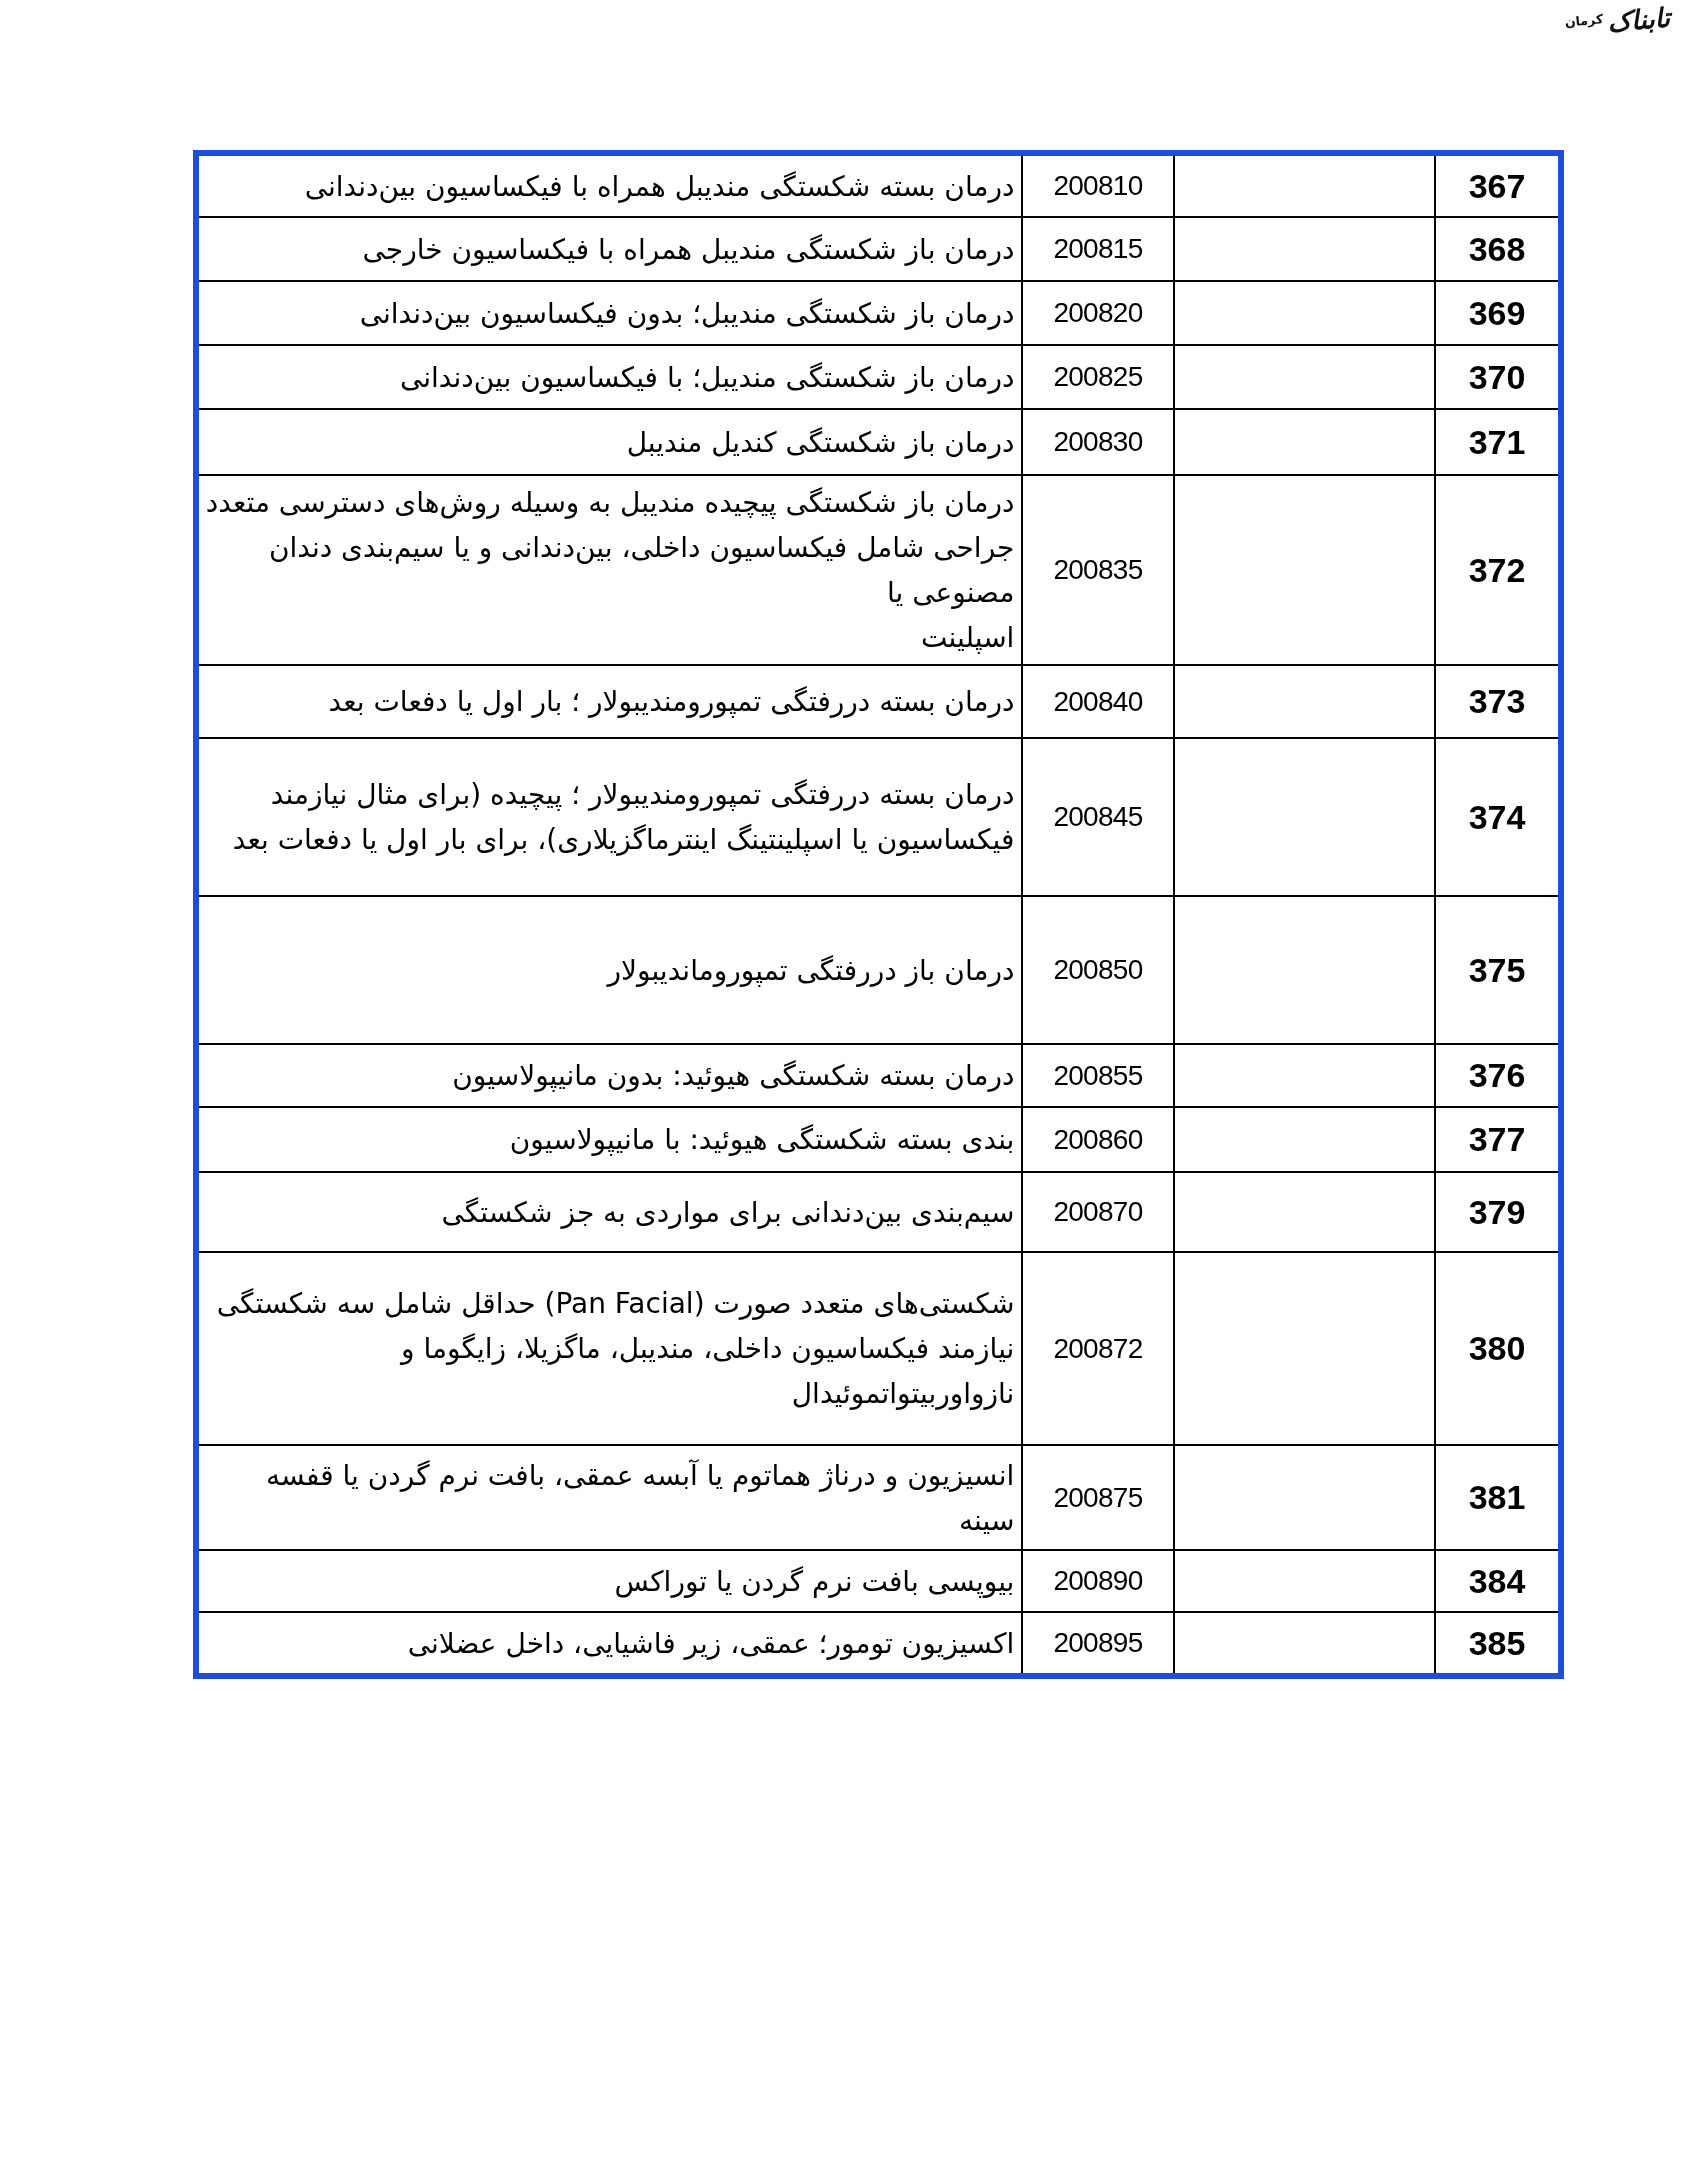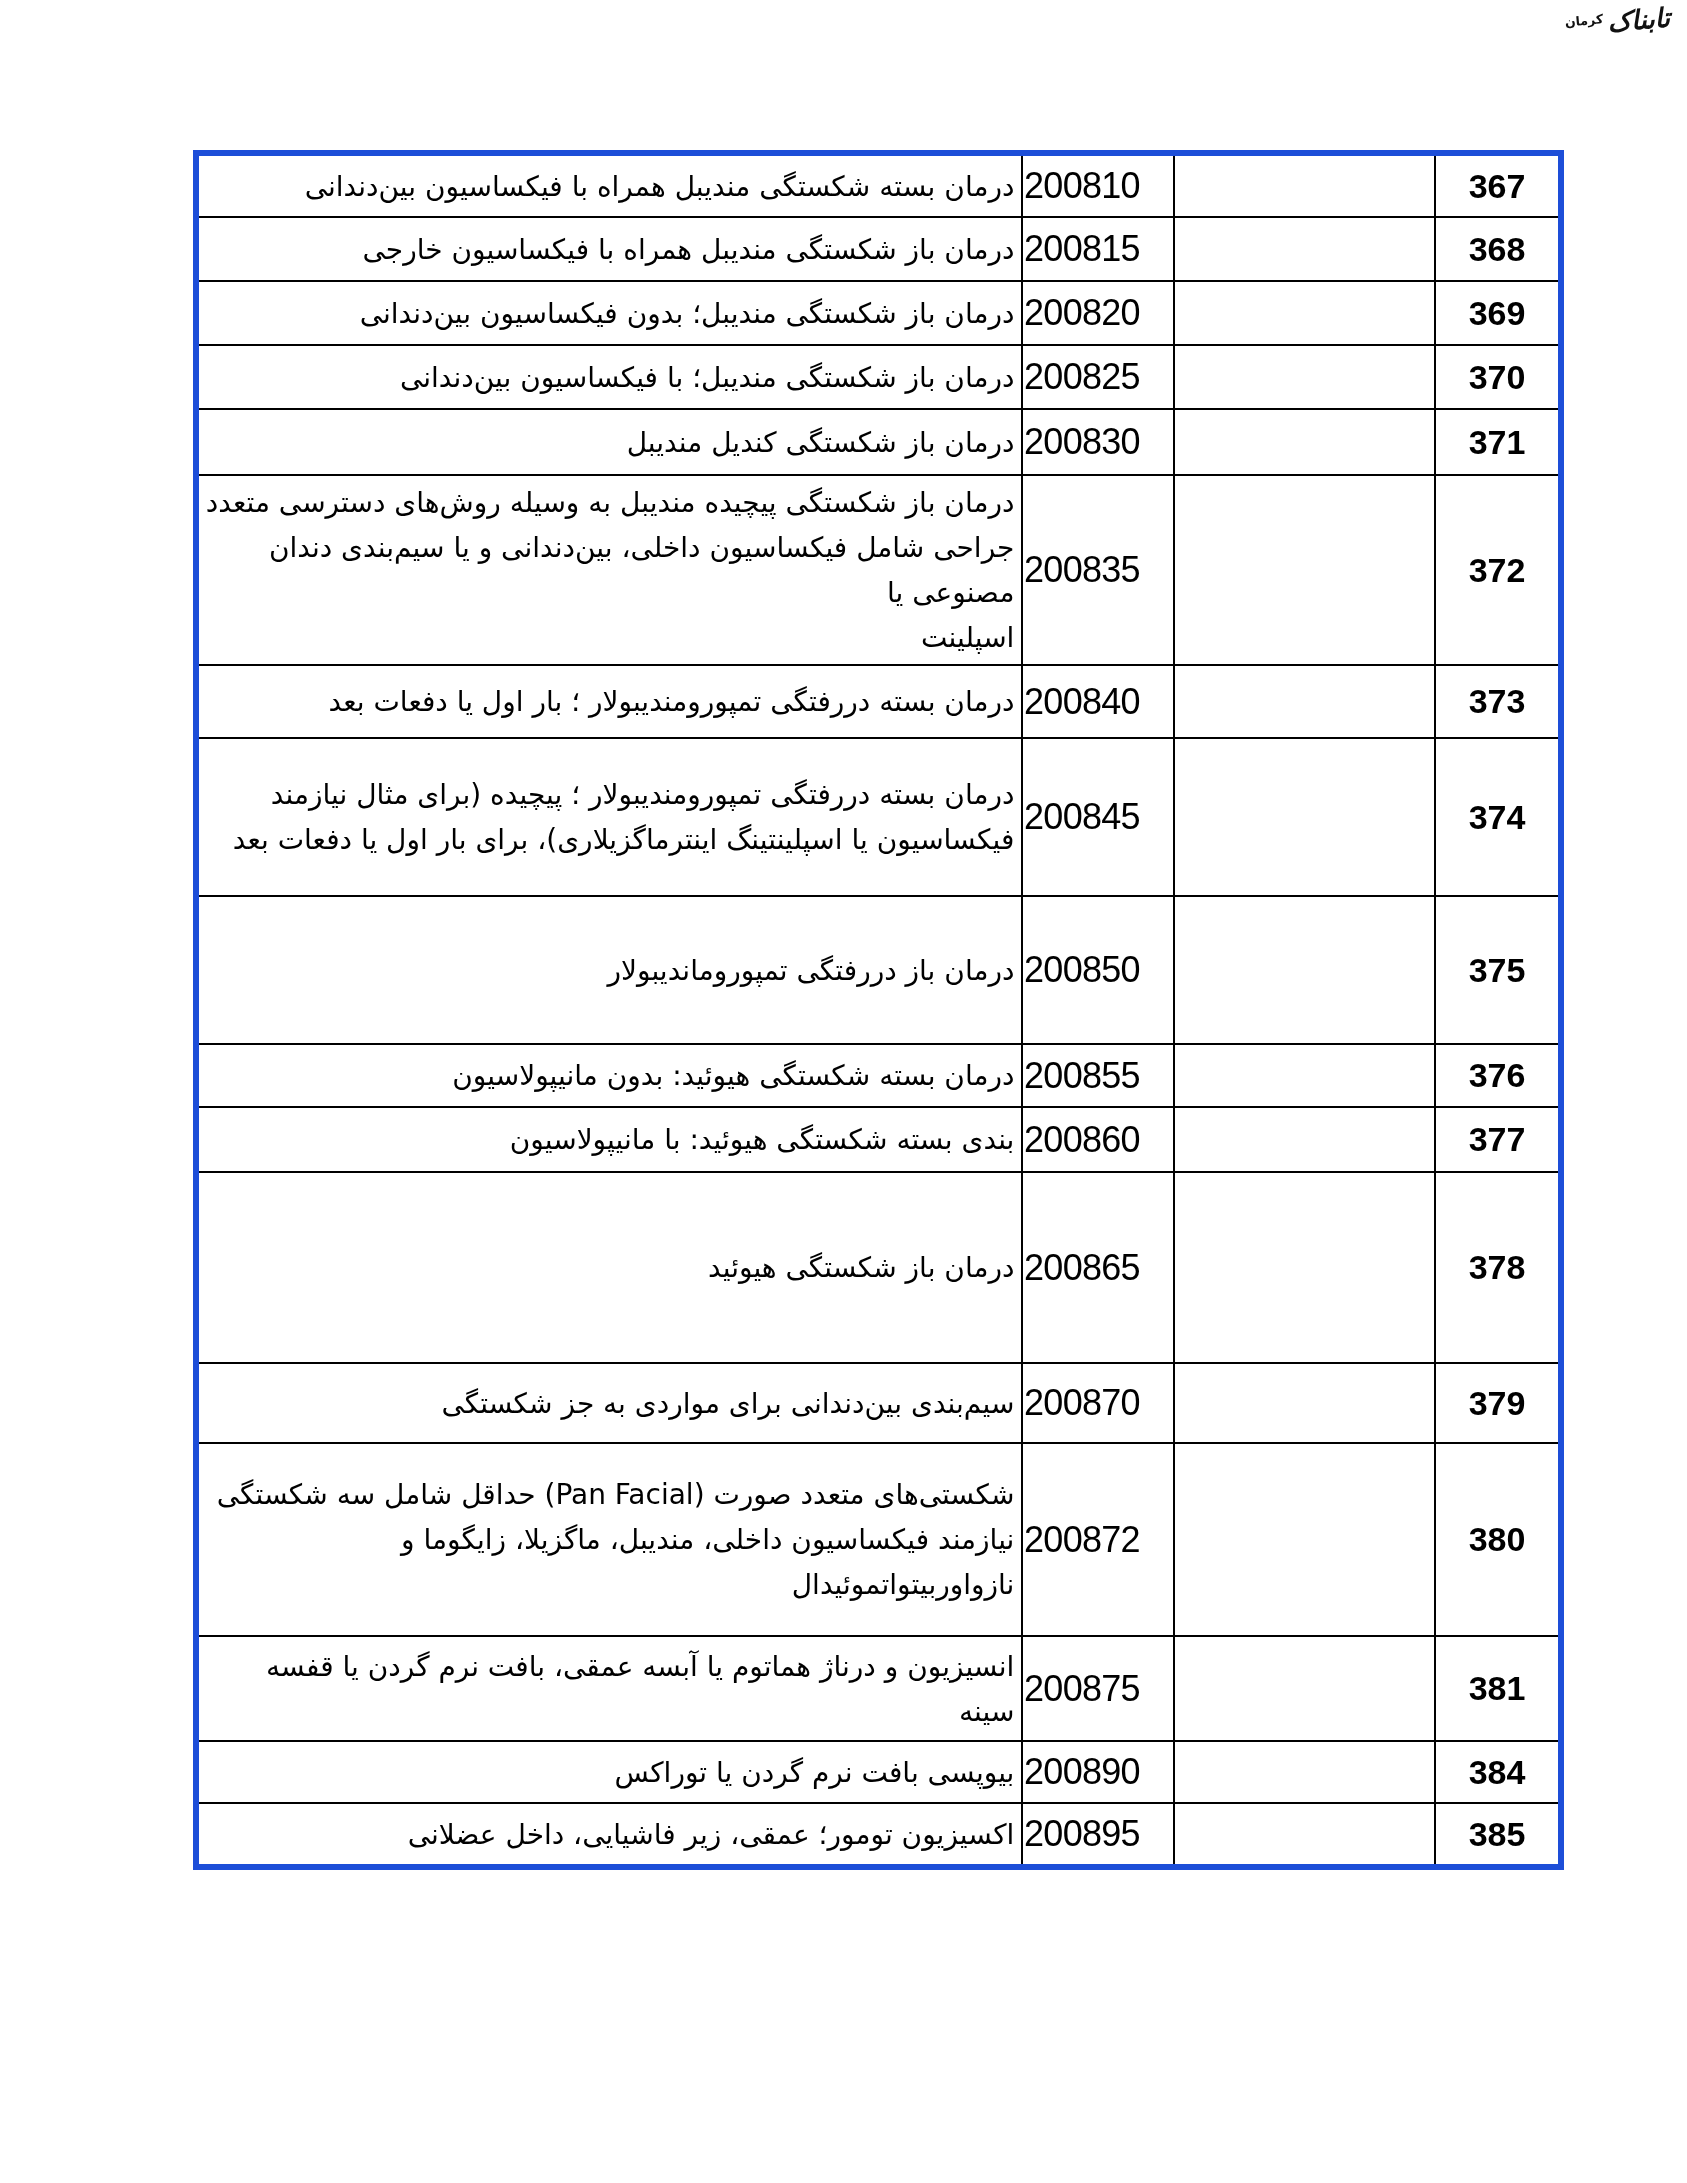--- a/index.html
+++ b/index.html
@@ -63,22 +63,22 @@
     direction:rtl;
     text-align:right;
     padding:4px 6.6px;
     font-size:28px;
     line-height:45px;
     white-space:pre-line;
     font-family:"DejaVu Sans", sans-serif;
   }
   td.code {
     font-family:"Liberation Sans", sans-serif;
-    font-size:36px;
-    text-align:left;
+    font-size:28px;
+    text-align:center;
     letter-spacing:-0.7px;
   }
   td.num {
     font-family:"Liberation Sans", sans-serif;
     font-size:34px;
     font-weight:bold;
     text-align:center;
   }
   td.empty { background:#fff; }
 </style>
@@ -162,26 +162,20 @@
         <td class="code">200855</td>
         <td class="empty"></td>
         <td class="num">376</td>
       </tr>
       <tr style="height:65px">
         <td class="desc">بندی بسته شکستگی هیوئید: با مانیپولاسیون</td>
         <td class="code">200860</td>
         <td class="empty"></td>
         <td class="num">377</td>
       </tr>
-      <tr style="height:191px">
-        <td class="desc">درمان باز شکستگی هیوئید</td>
-        <td class="code">200865</td>
-        <td class="empty"></td>
-        <td class="num">378</td>
-      </tr>
       <tr style="height:80px">
         <td class="desc">سیم‌بندی بین‌دندانی برای مواردی به جز شکستگی</td>
         <td class="code">200870</td>
         <td class="empty"></td>
         <td class="num">379</td>
       </tr>
       <tr style="height:193px">
         <td class="desc">شکستی‌های متعدد صورت (Pan Facial) حداقل شامل سه شکستگی
 نیازمند فیکساسیون داخلی، مندیبل، ماگزیلا، زایگوما و نازواوربیتواتموئیدال</td>
         <td class="code">200872</td>

